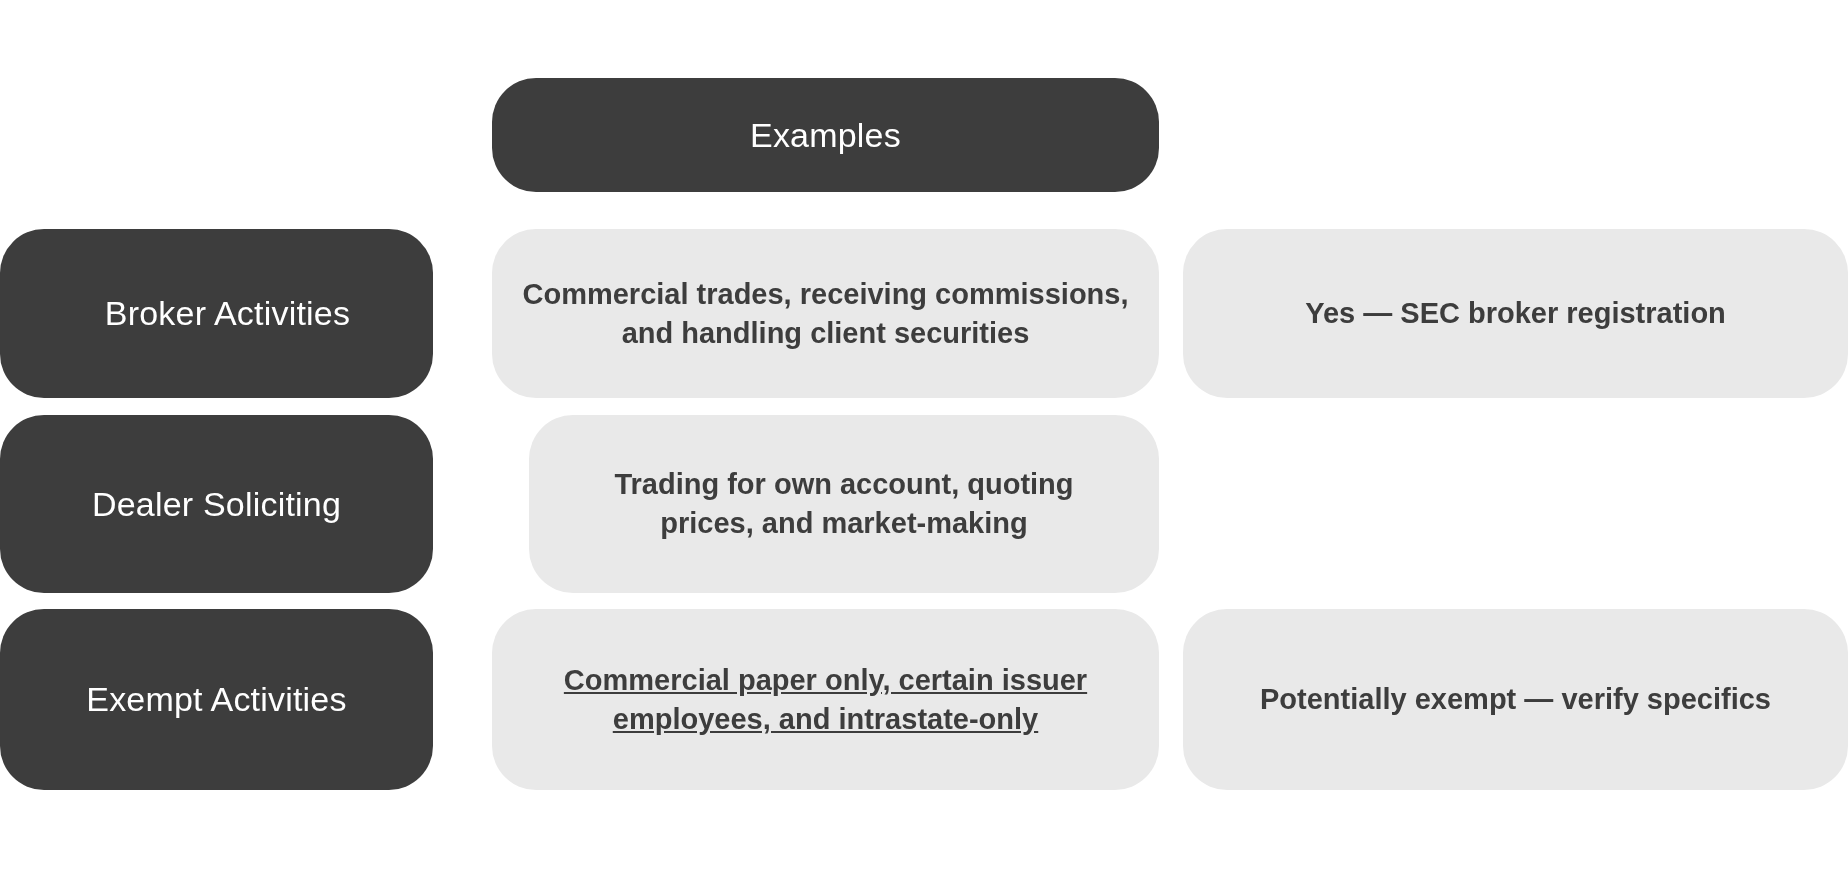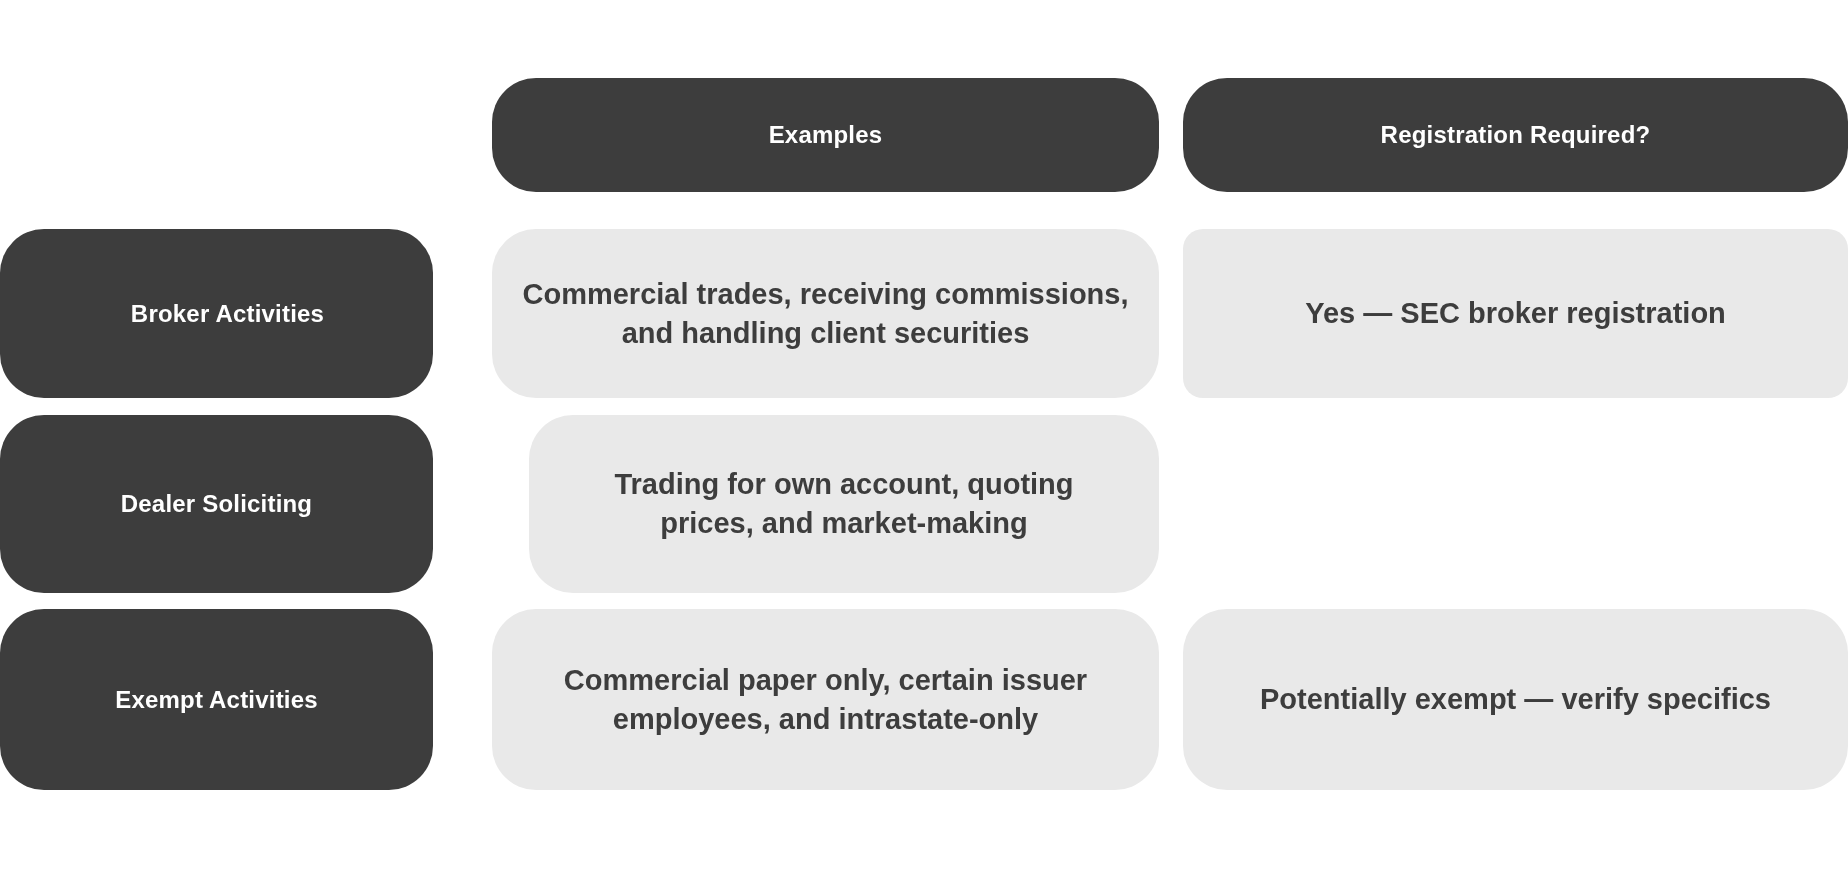--- a/index.html
+++ b/index.html
@@ -33,55 +33,52 @@
   .box--dark {
     background: var(--dark, #3d3d3d);
     color: var(--header-text, #ffffff);
   }
   .box--light {
     background: var(--light, #e9e9e9);
     color: var(--cell-text, #3d3d3d);
   }
   .col-header-label,
   .row-header-label {
-    font-size: 24px;
-    font-weight: 700;
+    font-size: 34px;
+    font-weight: 400;
     letter-spacing: 0.2px;
   }
   .cell-text {
     font-size: 29px;
     font-weight: 700;
     line-height: 1.33;
     white-space: pre-line;
     padding: 0 30px;
   }
   
   .pos-hdr-examples     { grid-column: 3; grid-row: 1; }
   .pos-hdr-registration { grid-column: 5; grid-row: 1; }
   .pos-r1-label { grid-column: 1; grid-row: 3; padding-left: 22px; }
   .pos-r1-ex    { grid-column: 3; grid-row: 3; }
-  .pos-r1-reg   { grid-column: 5; grid-row: 3; border-radius: 20px; }
+  .pos-r1-reg   { grid-column: 5; grid-row: 3; }
   .pos-r2-label { grid-column: 1; grid-row: 5; }
   .pos-r2-ex    { grid-column: 3; grid-row: 5; margin-left: 37px; }
   .pos-r2-reg   { grid-column: 5; grid-row: 5; }
   .pos-r3-label { grid-column: 1; grid-row: 7; }
-  .pos-r3-ex    { grid-column: 3; grid-row: 7; }
+  .pos-r3-ex    { grid-column: 3; grid-row: 7; text-decoration: underline; }
   .pos-r3-reg   { grid-column: 5; grid-row: 7; }
 </style>
 </head>
 <body>
 
 <div class="canvas">
   <div class="matrix">
 
     <div class="box box--dark pos-hdr-examples">
       <span class="col-header-label">Examples</span>
-    </div>
-    <div class="box box--dark pos-hdr-registration">
-      <span class="col-header-label">Registration Required?</span>
     </div>
 
     <div class="box box--dark pos-r1-label">
       <span class="row-header-label">Broker Activities</span>
     </div>
     <div class="box box--light pos-r1-ex">
       <span class="cell-text">Commercial trades, receiving commissions,
 and handling client securities</span>
     </div>
     <div class="box box--light pos-r1-reg">

